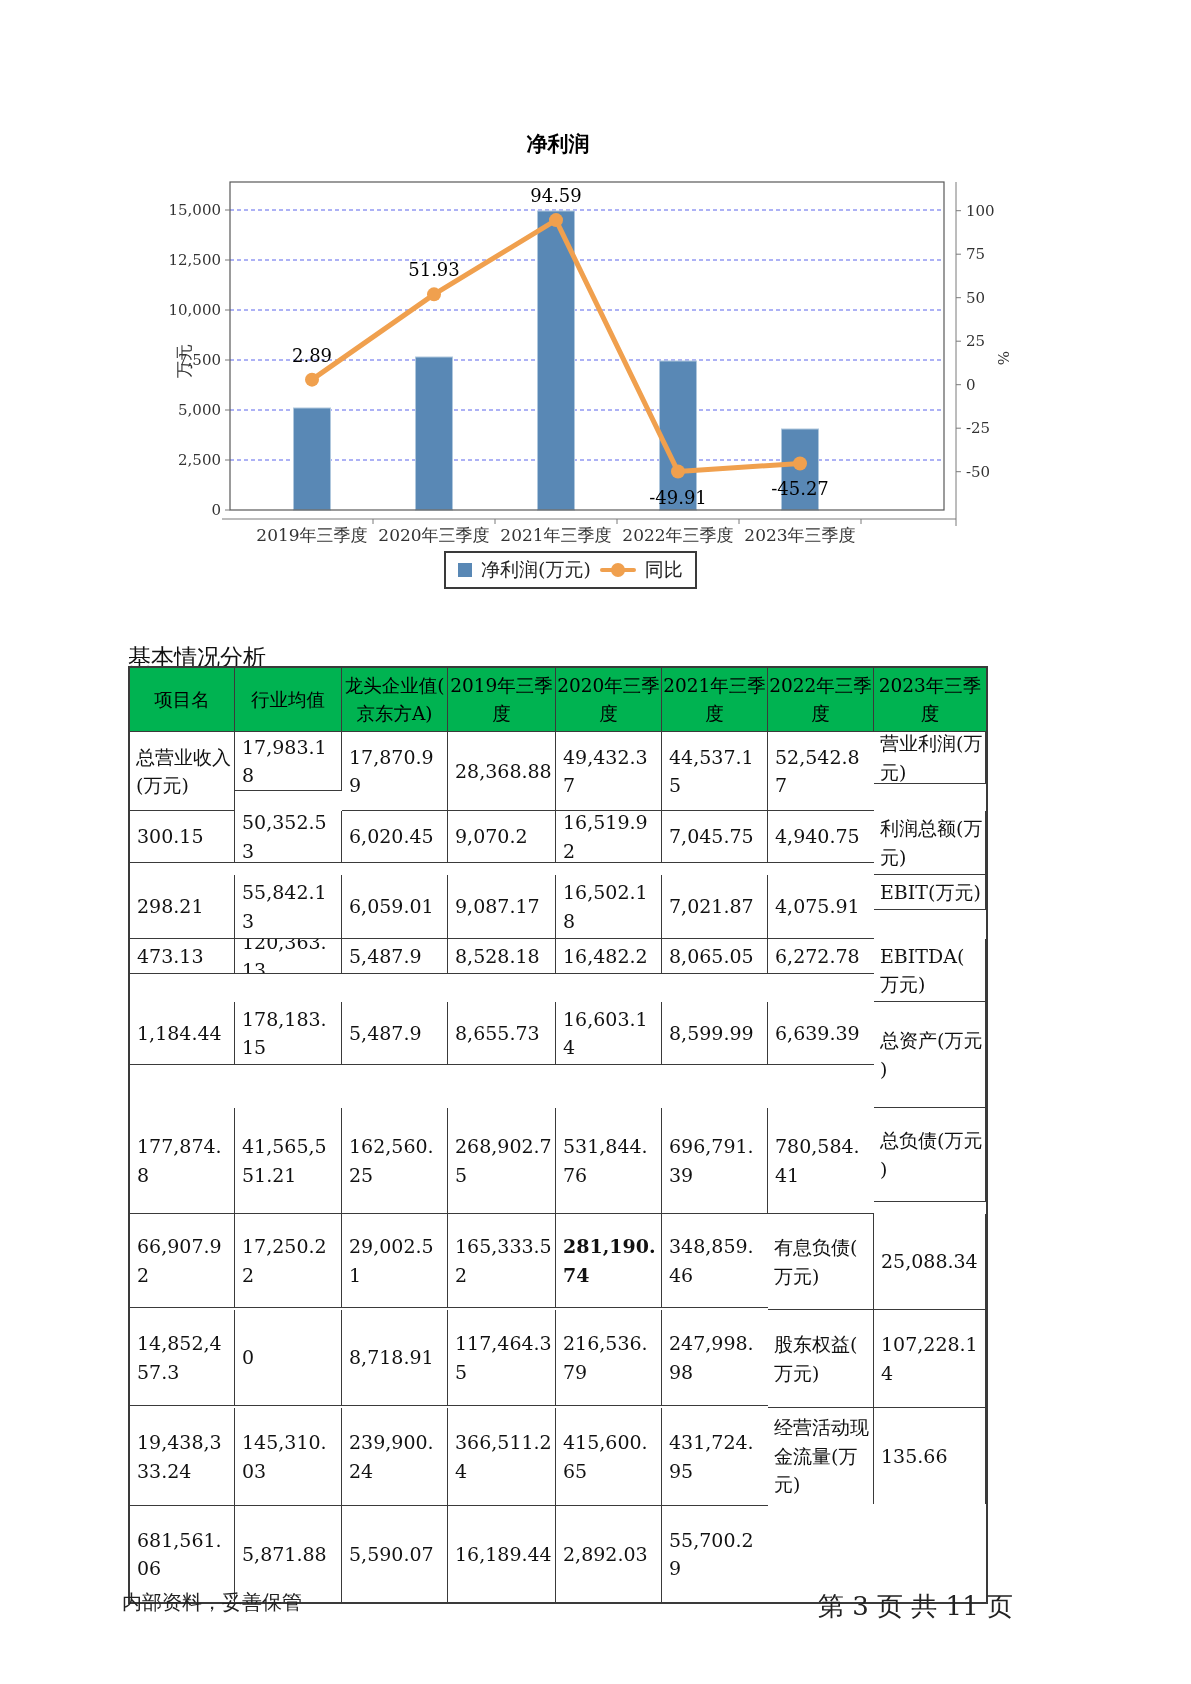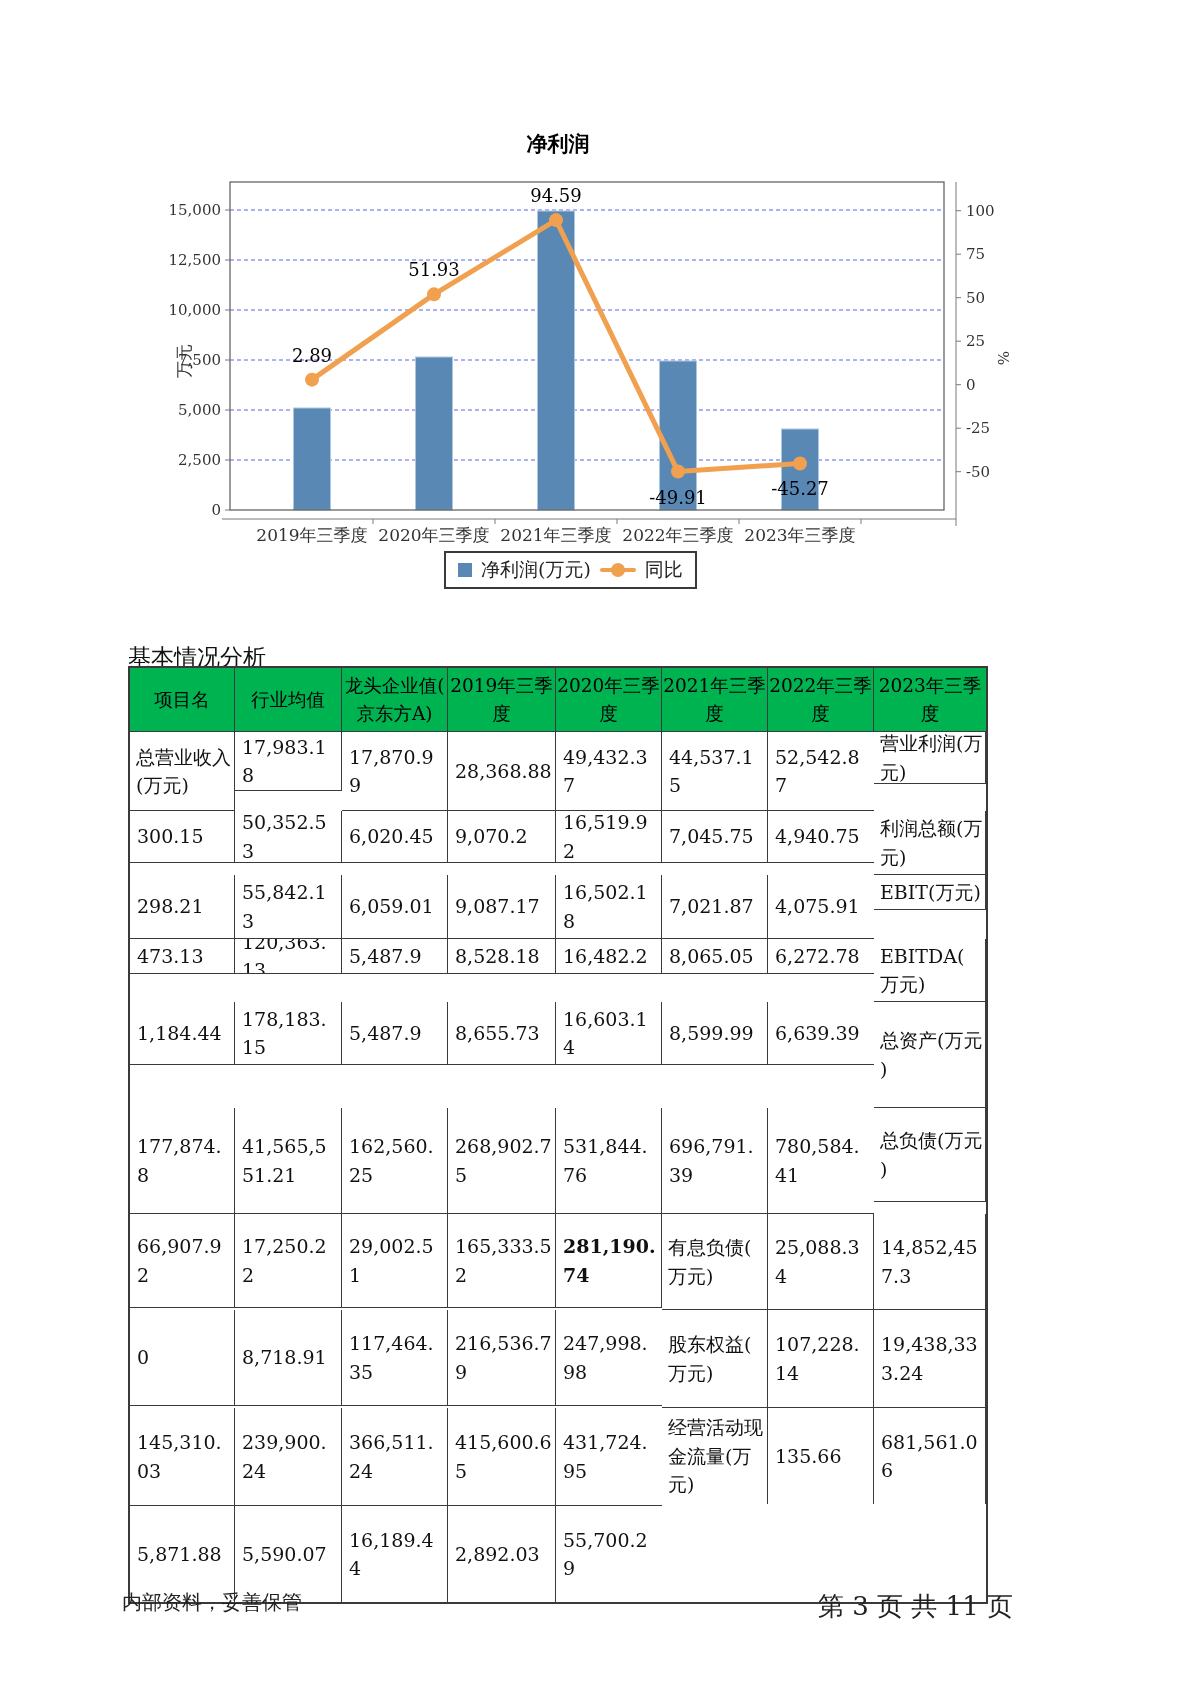--- a/index.html
+++ b/index.html
@@ -191,20 +191,21 @@
       <div class="cell bcell" style="height: 106px;">268,902.75</div>
       <div class="cell bcell" style="height: 106px;">531,844.76</div>
       <div class="cell bcell" style="height: 106px;">696,791.39</div>
       <div class="cell bcell lastcol" style="height: 106px;">780,584.41</div>
       <div class="cell bcell labelcell" style="height: 94px;">总负债(万元)</div>
       <div class="cell bcell" style="height: 94px;">66,907.92</div>
       <div class="cell bcell" style="height: 94px;">17,250.22</div>
       <div class="cell bcell" style="height: 94px;">29,002.51</div>
       <div class="cell bcell" style="height: 94px;">165,333.52</div>
       <div class="cell bcell" style="height: 94px; font-weight: bold;">281,190.74</div>
+      <div class="cell bcell lastcol" style="height: 94px;">348,859.46</div>
       <div class="cell bcell labelcell" style="height: 96px;">有息负债(万元)</div>
       <div class="cell bcell" style="height: 96px;">25,088.34</div>
       <div class="cell bcell" style="height: 96px;">14,852,457.3</div>
       <div class="cell bcell" style="height: 96px;">0</div>
       <div class="cell bcell" style="height: 96px;">8,718.91</div>
       <div class="cell bcell" style="height: 96px;">117,464.35</div>
       <div class="cell bcell" style="height: 96px;">216,536.79</div>
       <div class="cell bcell lastcol" style="height: 96px;">247,998.98</div>
       <div class="cell bcell labelcell" style="height: 98px;">股东权益(万元)</div>
       <div class="cell bcell" style="height: 98px;">107,228.14</div>

